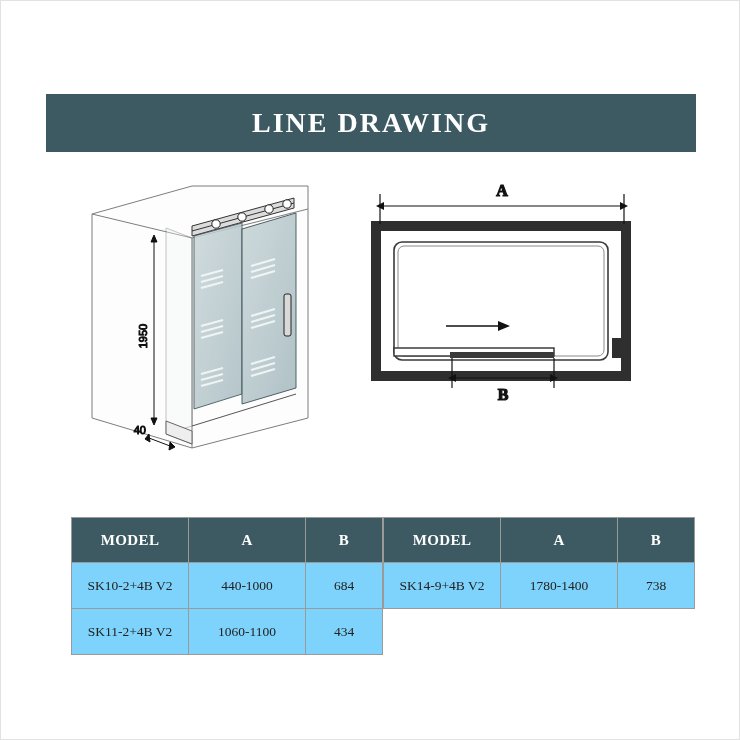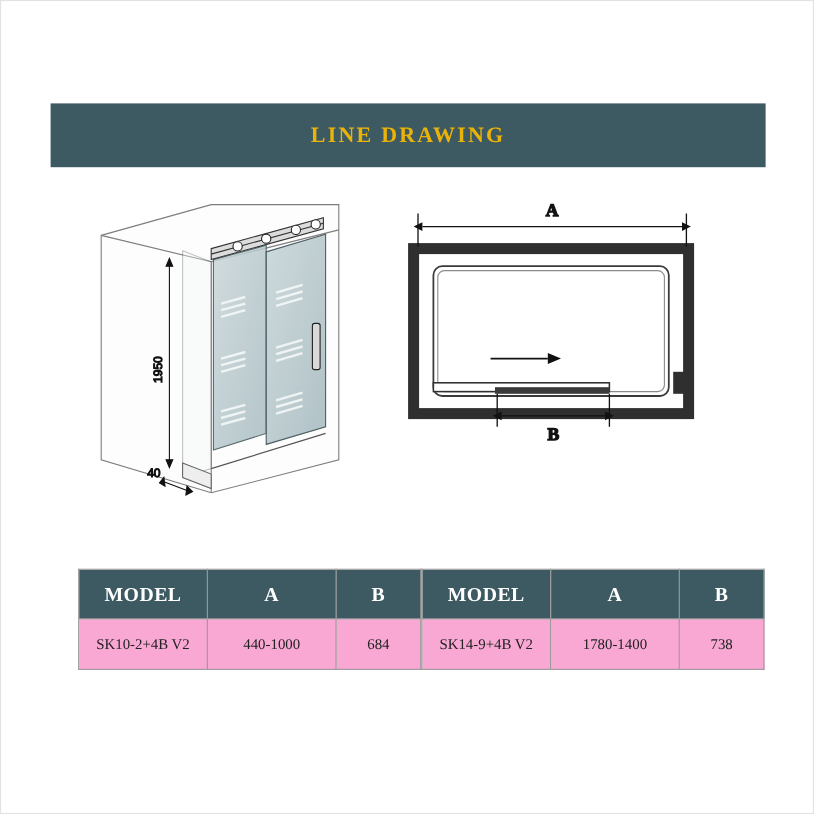--- a/index.html
+++ b/index.html
@@ -18,22 +18,22 @@
 
   
   .banner{
     position:absolute;
     left:45px;top:93px;
     width:650px;height:58px;
     background:#3d5a63;
     display:flex;align-items:center;justify-content:center;
   }
   .banner .title{
-    color:#eab308;
-    font-size:20px;
+    color:#ffffff;
+    font-size:28px;
     letter-spacing:2px;
     font-weight:bold;
     font-family:"Liberation Serif", serif;
   }
 
   
   .drawing{
     position:absolute;left:45px;top:165px;width:650px;height:330px;
   }
   .drawing svg{display:block;}
@@ -50,25 +50,25 @@
     vertical-align:middle;
     font-size:13.5px;
     color:#222;
     padding:0;
     height:45px;
   }
   .tbl th{
     background:#3d5a63;
     color:#ffffff;
     font-weight:bold;
-    font-size:18px;
+    font-size:15px;
     height:44px;
     letter-spacing:.4px;
   }
-  .tbl td{background:#f9a8d4;}
+  .tbl td{background:#7dd3fc;}
   .t-left{position:absolute;left:70px;top:516px;}
   .t-right{position:absolute;left:382px;top:516px;}
   .col-model{width:116px;}
   .col-a{width:116px;}
   .col-b{width:76px;}
 </style>
 </head>
 <body>
 
 <div id="page">
@@ -203,20 +203,25 @@
         <th class="col-a">A</th>
         <th class="col-b">B</th>
       </tr>
     </thead>
     <tbody>
       <tr>
         <td>SK10-2+4B V2</td>
         <td>440-1000</td>
         <td>684</td>
       </tr>
+      <tr>
+        <td>SK11-2+4B V2</td>
+        <td>1060-1100</td>
+        <td>434</td>
+      </tr>
     </tbody>
   </table>
 
   <table class="tbl t-right">
     <thead>
       <tr>
         <th class="col-model">MODEL</th>
         <th class="col-a">A</th>
         <th class="col-b">B</th>
       </tr>

